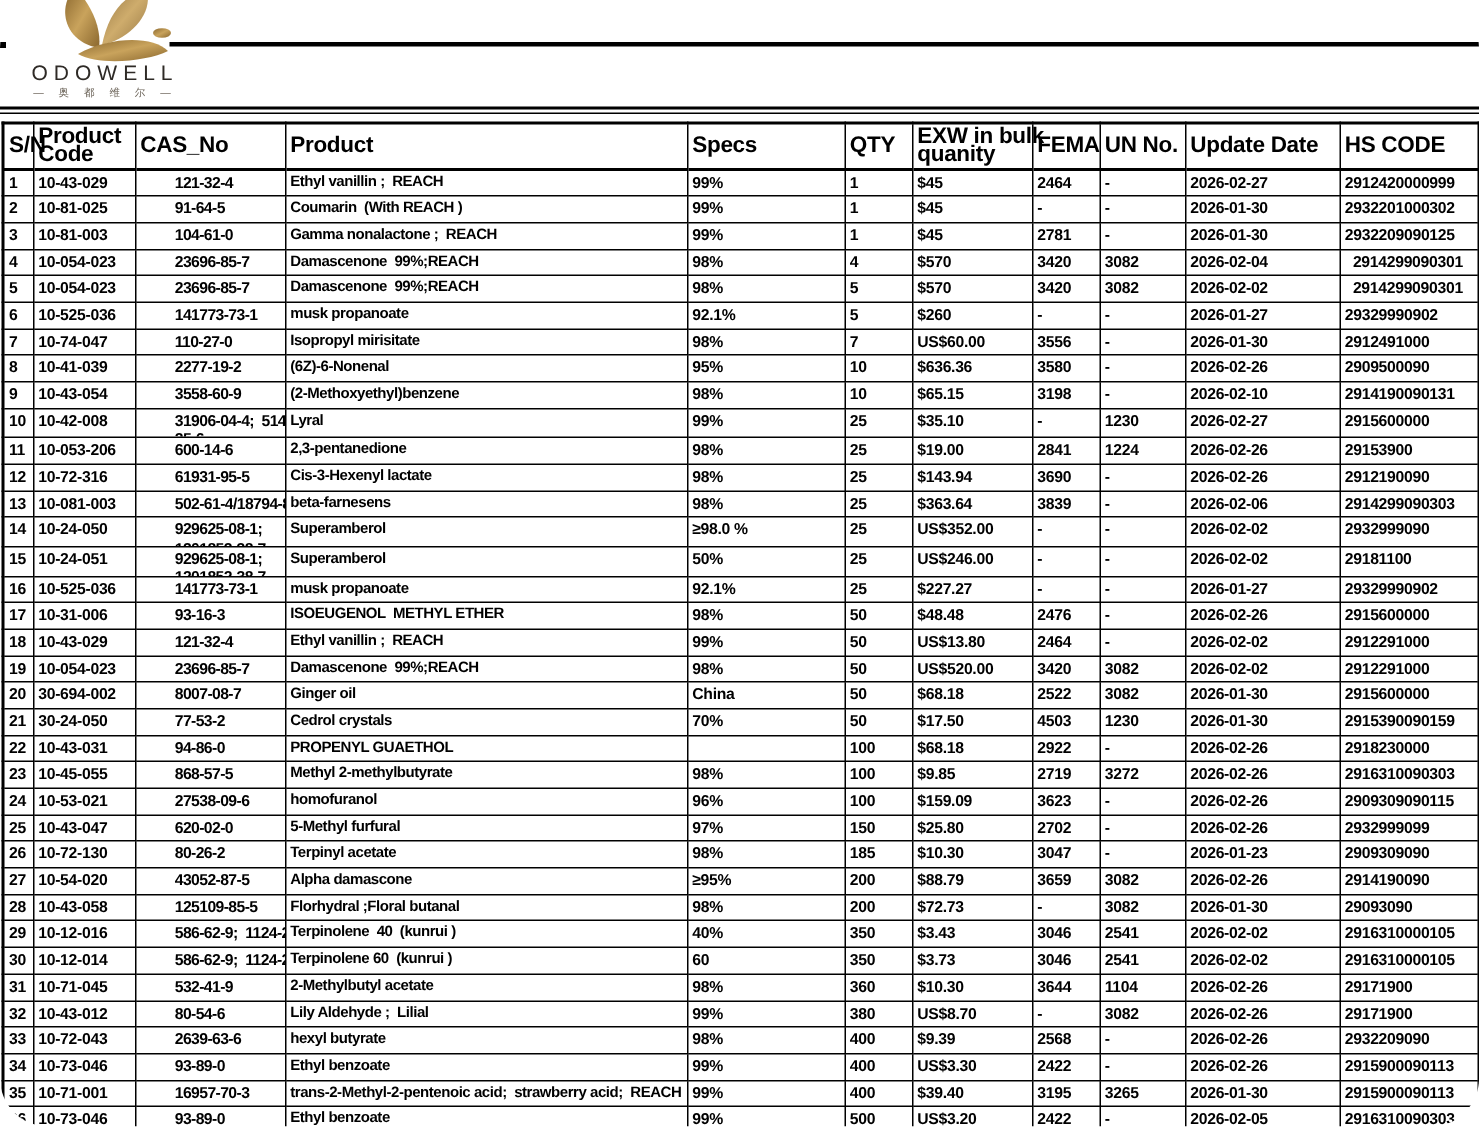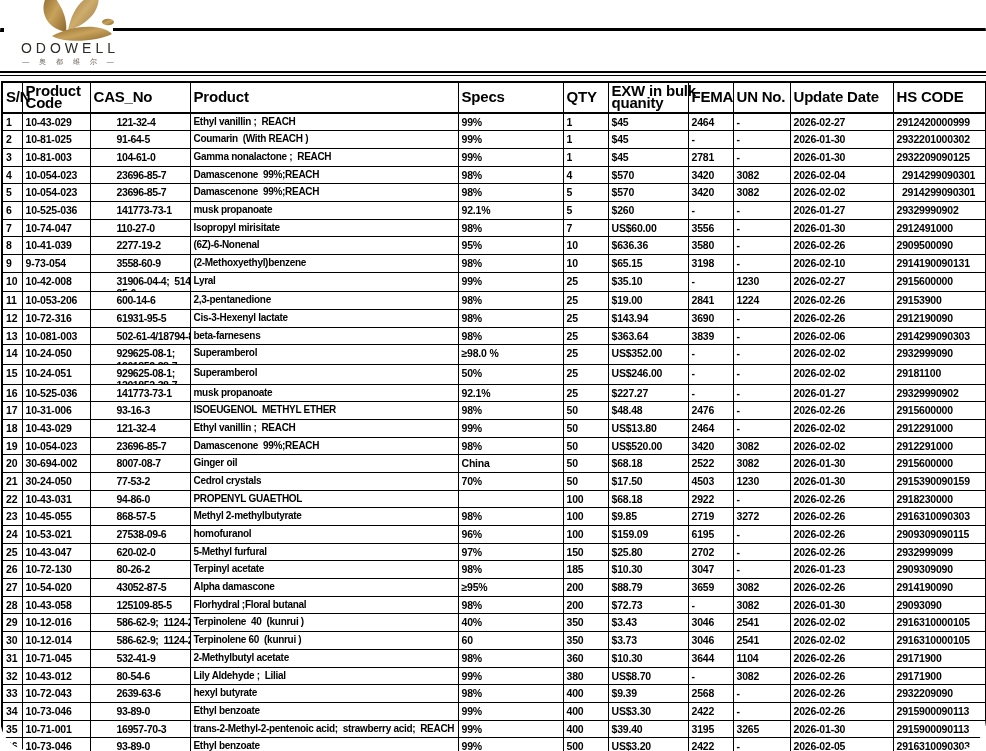--- a/index.html
+++ b/index.html
@@ -395,21 +395,21 @@
           </td>
           <td>
             <div class="cell">2909500090</div>
           </td>
         </tr>
         <tr>
           <td>
             <div class="cell">9</div>
           </td>
           <td>
-            <div class="cell">9-73-054</div>
+            <div class="cell">10-43-054</div>
           </td>
           <td>
             <div class="cell">3558-60-9</div>
           </td>
           <td>
             <div class="cell">(2-Methoxyethyl)benzene</div>
           </td>
           <td>
             <div class="cell">98%</div>
           </td>
@@ -941,21 +941,21 @@
           <td>
             <div class="cell">96%</div>
           </td>
           <td>
             <div class="cell">100</div>
           </td>
           <td>
             <div class="cell">$159.09</div>
           </td>
           <td>
-            <div class="cell">6195</div>
+            <div class="cell">3623</div>
           </td>
           <td>
             <div class="cell">-</div>
           </td>
           <td>
             <div class="cell">2026-02-26</div>
           </td>
           <td>
             <div class="cell">2909309090115</div>
           </td>

